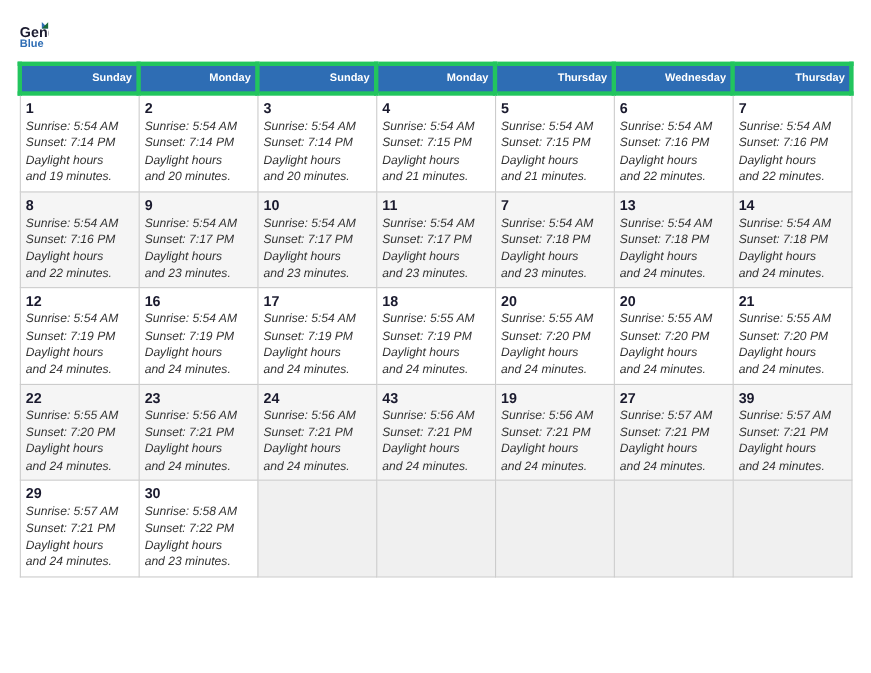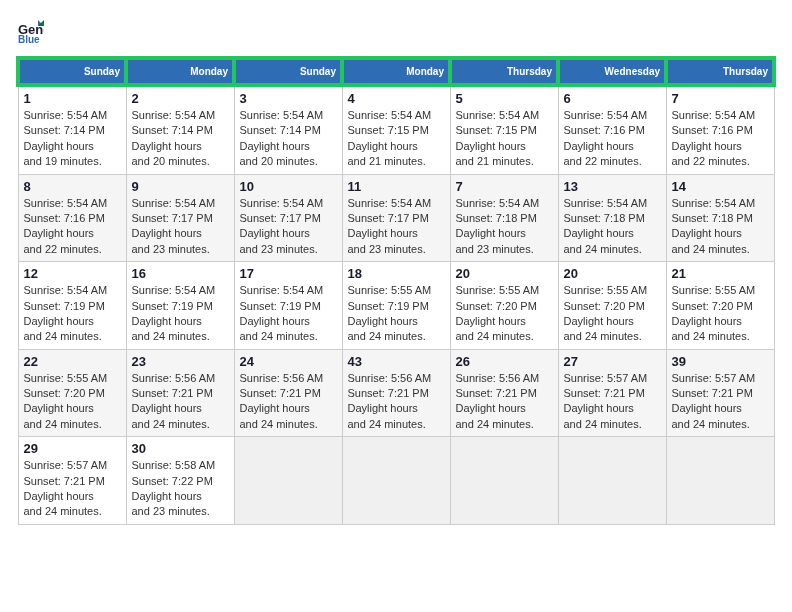--- a/index.html
+++ b/index.html
@@ -64,20 +64,21 @@
     }
     .day-number {
       font-size: 13px;
       font-weight: bold;
       color: #1a1a2e;
       margin-bottom: 2px;
     }
     .day-info {
       color: #333;
       line-height: 1.4;
+      font-style: italic;
     }
     td.empty {
       background: #f0f0f0;
     }
   </style>
 </head>
 <body>
 
 <div class="header">
   <div class="logo">
@@ -212,21 +213,21 @@
       </td>
         <td>
         <div class="day-number">24</div>
         <div class="day-info">Sunrise: 5:56 AM<br>Sunset: 7:21 PM<br>Daylight hours<br>and 24 minutes.</div>
       </td>
         <td>
         <div class="day-number">43</div>
         <div class="day-info">Sunrise: 5:56 AM<br>Sunset: 7:21 PM<br>Daylight hours<br>and 24 minutes.</div>
       </td>
         <td>
-        <div class="day-number">26</div>
+        <div class="day-number">19</div>
         <div class="day-info">Sunrise: 5:56 AM<br>Sunset: 7:21 PM<br>Daylight hours<br>and 24 minutes.</div>
       </td>
         <td>
         <div class="day-number">27</div>
         <div class="day-info">Sunrise: 5:57 AM<br>Sunset: 7:21 PM<br>Daylight hours<br>and 24 minutes.</div>
       </td>
         <td>
         <div class="day-number">39</div>
         <div class="day-info">Sunrise: 5:57 AM<br>Sunset: 7:21 PM<br>Daylight hours<br>and 24 minutes.</div>
       </td>

